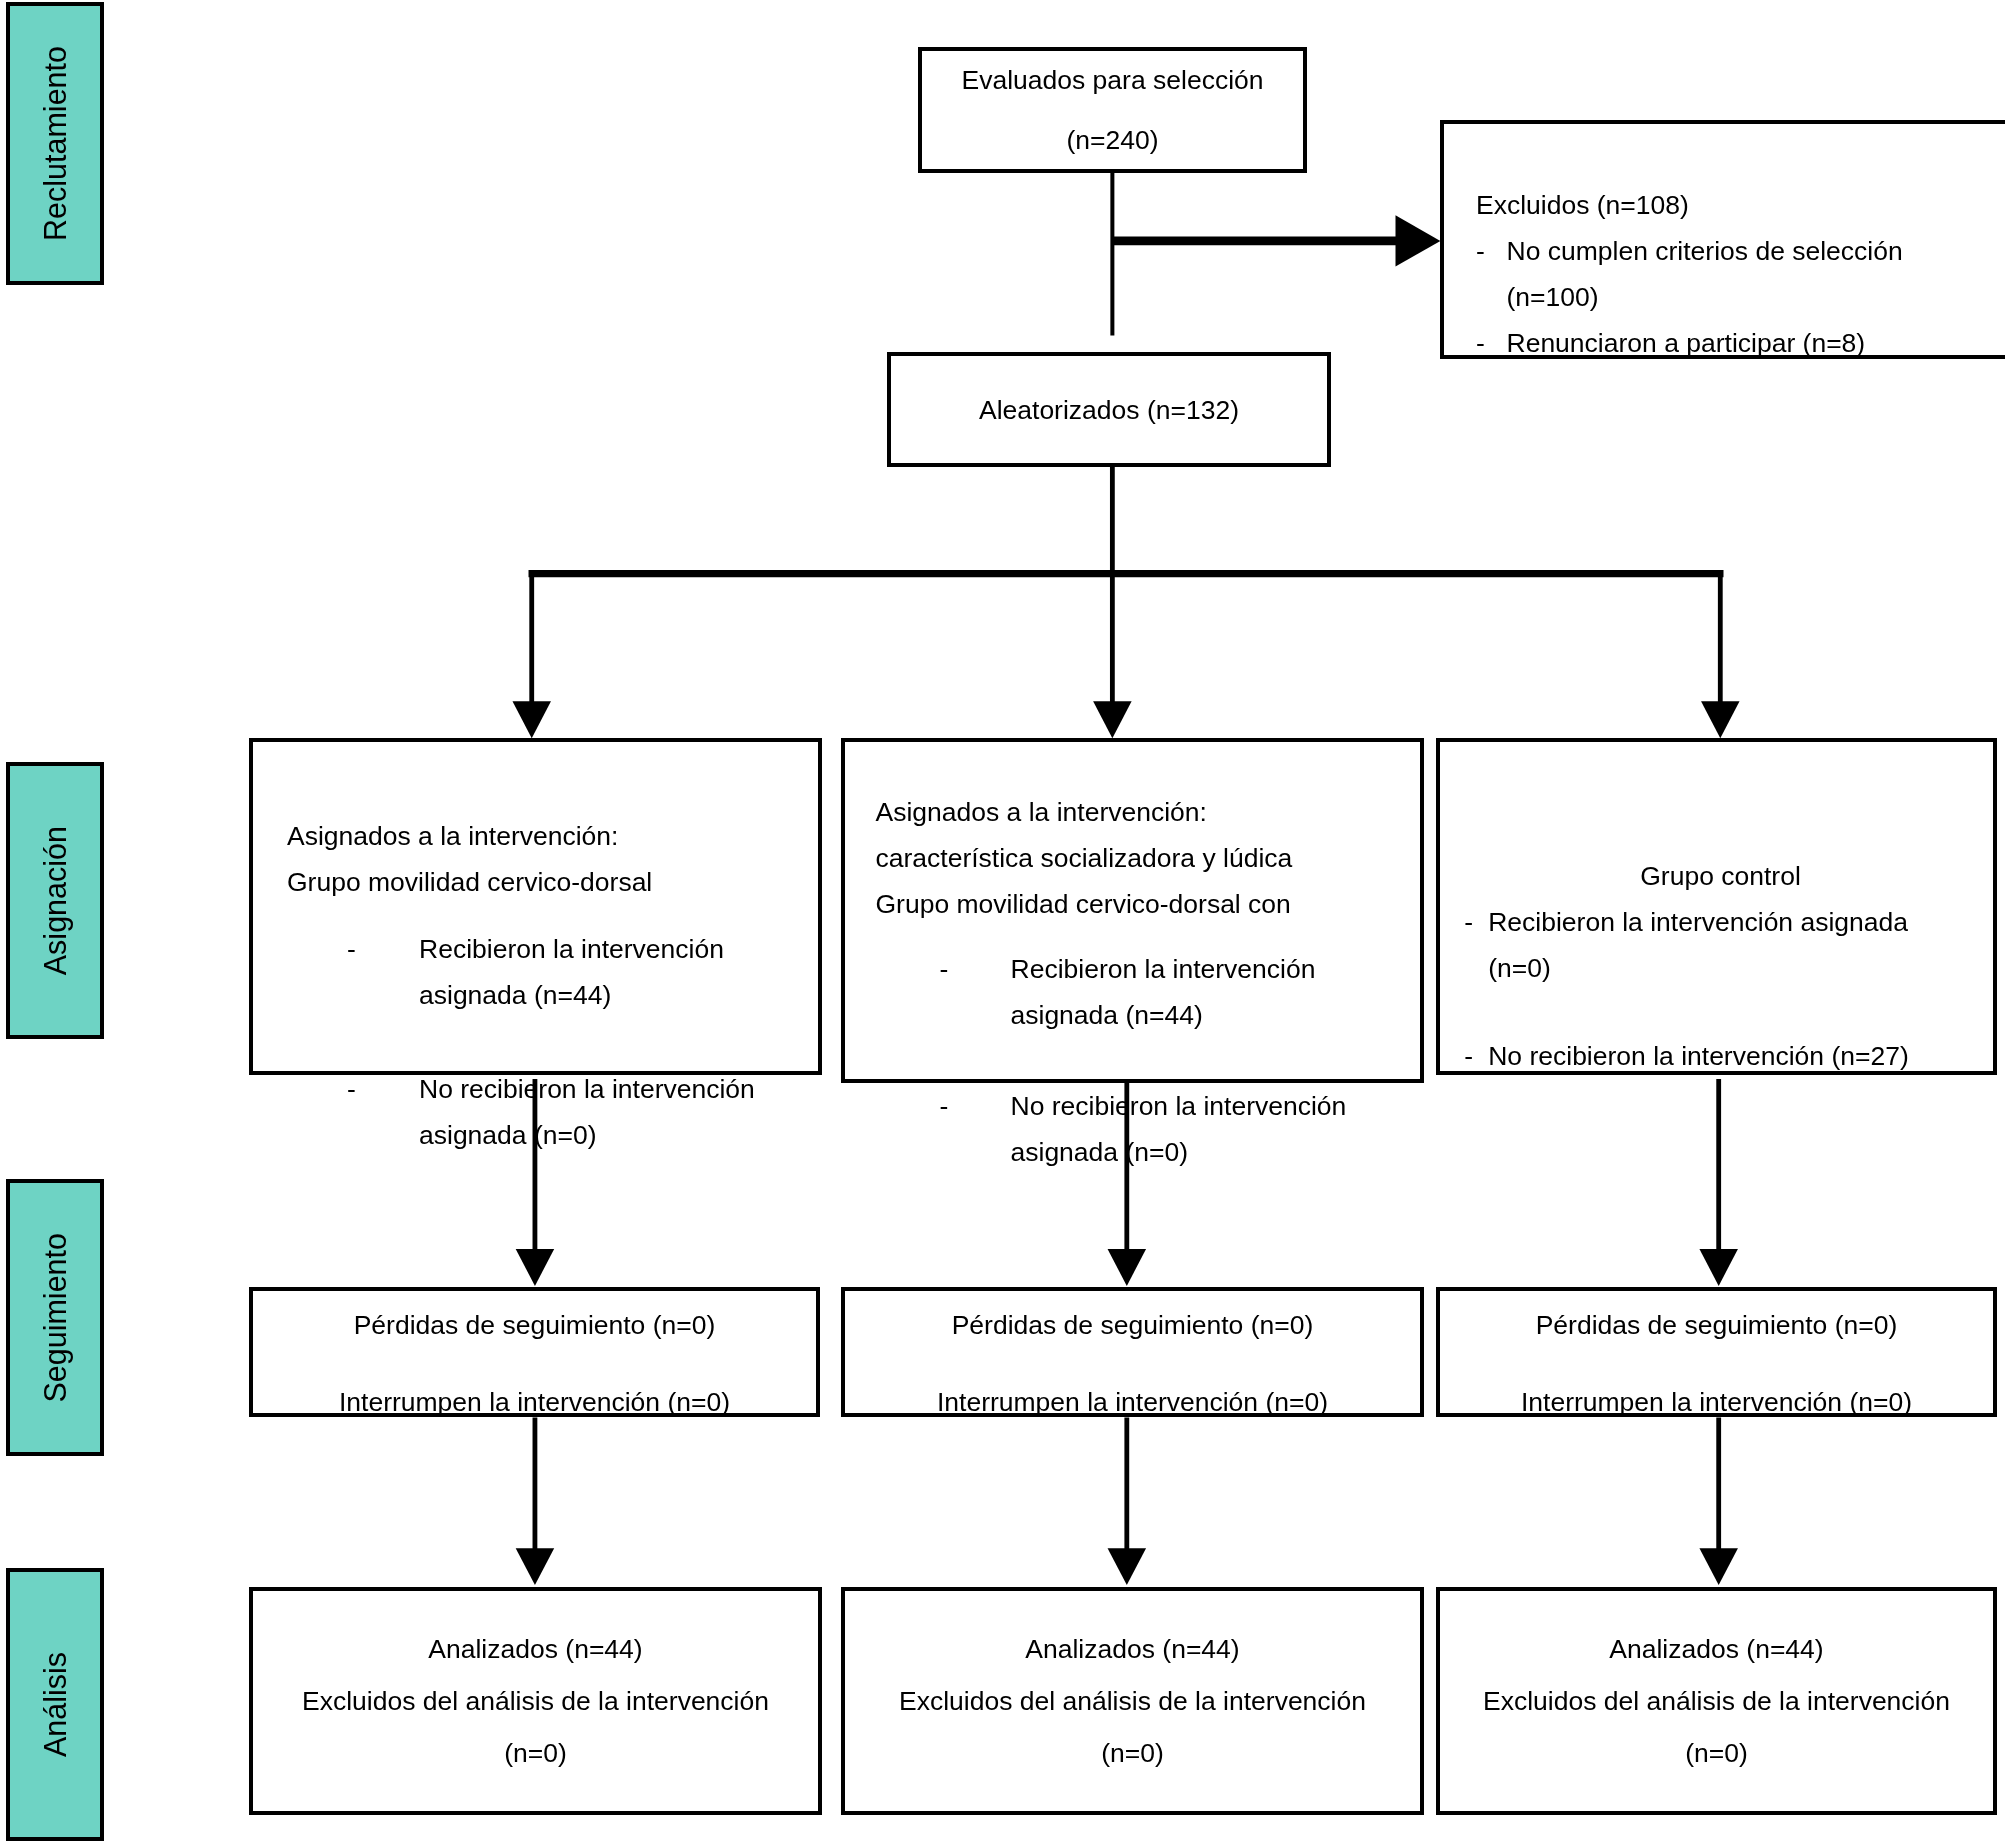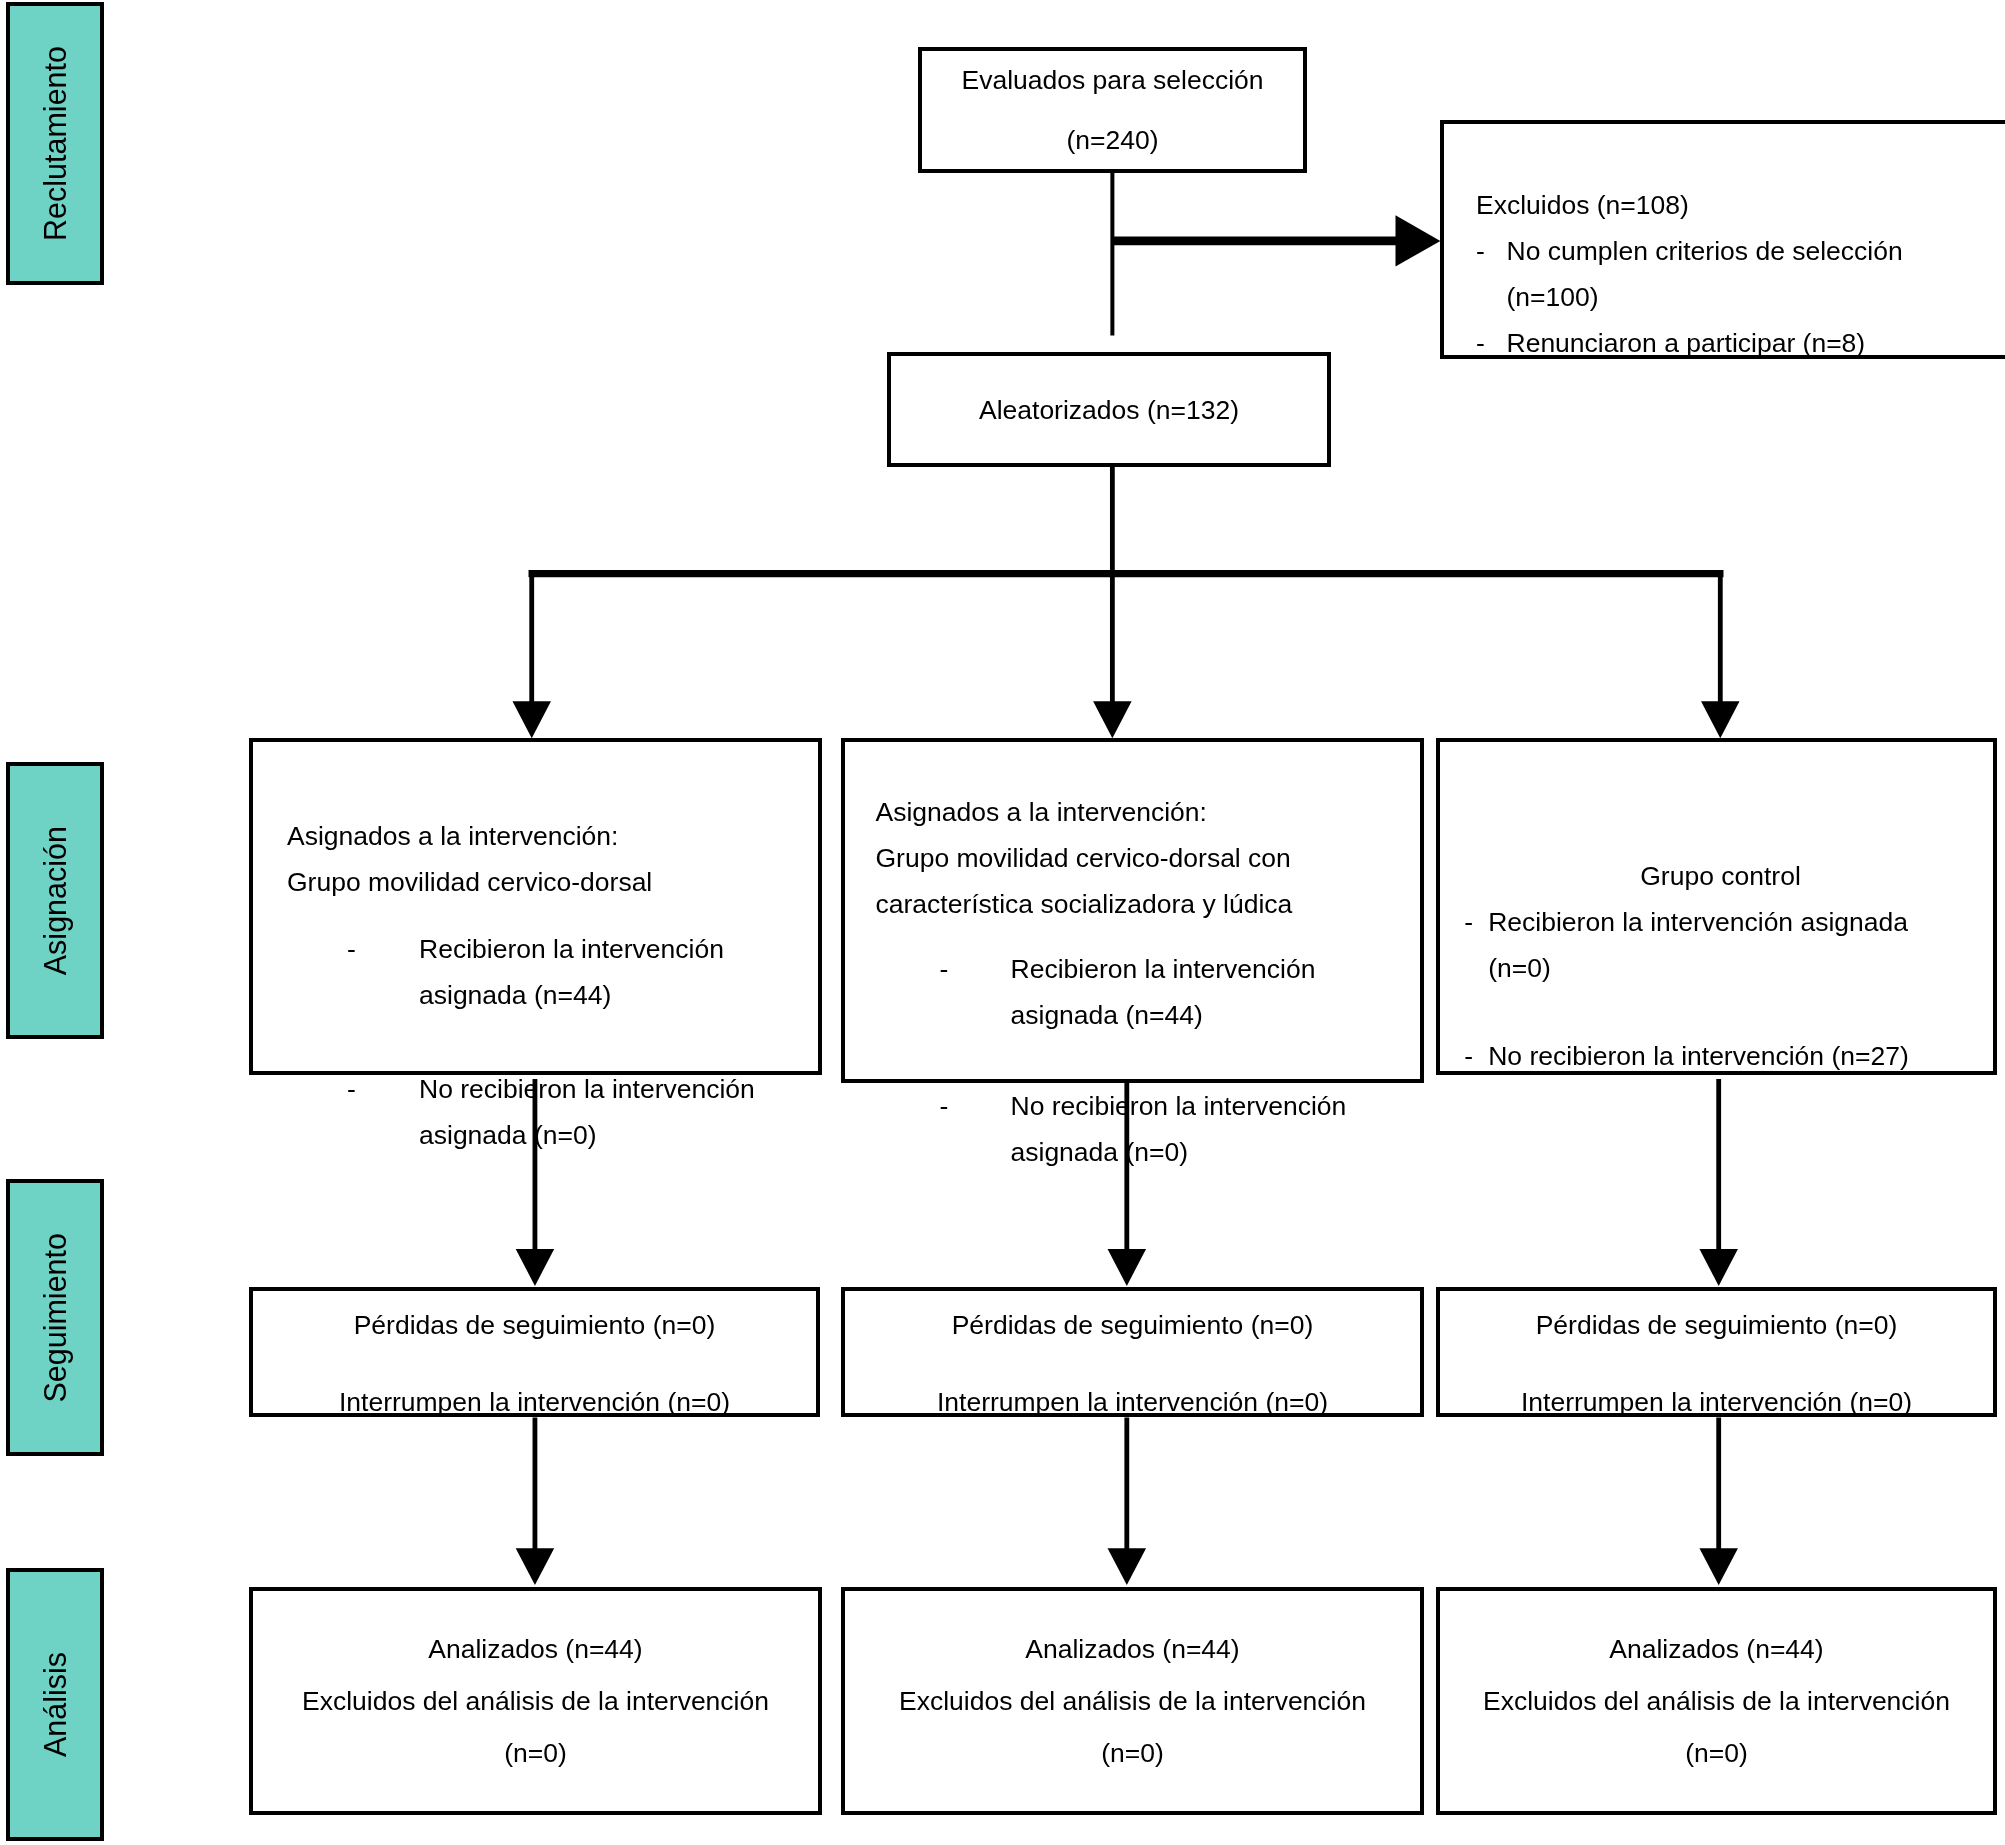--- a/index.html
+++ b/index.html
@@ -139,22 +139,22 @@
       <span class="dash" style="width:72px;">-</span>
       <div class="btext">
         <div>No recibieron la intervención</div>
         <div>asignada (n=0)</div>
       </div>
     </div>
   </div>
 
   <div class="box" style="left:841px; top:738px; width:583px; height:345px; padding:47px 14.4px 0 30.5px;">
     <div>Asignados a la intervención:</div>
+    <div>característica socializadora y lúdica</div>
     <div>Grupo movilidad cervico-dorsal con</div>
-    <div>característica socializadora y lúdica</div>
     <div class="bullet" style="margin:19px 0 0 64px;">
       <span class="dash" style="width:71px;">-</span>
       <div class="btext">
         <div>Recibieron la intervención</div>
         <div>asignada (n=44)</div>
       </div>
     </div>
     <div class="bullet" style="margin:45px 0 0 64px;">
       <span class="dash" style="width:71px;">-</span>
       <div class="btext">

